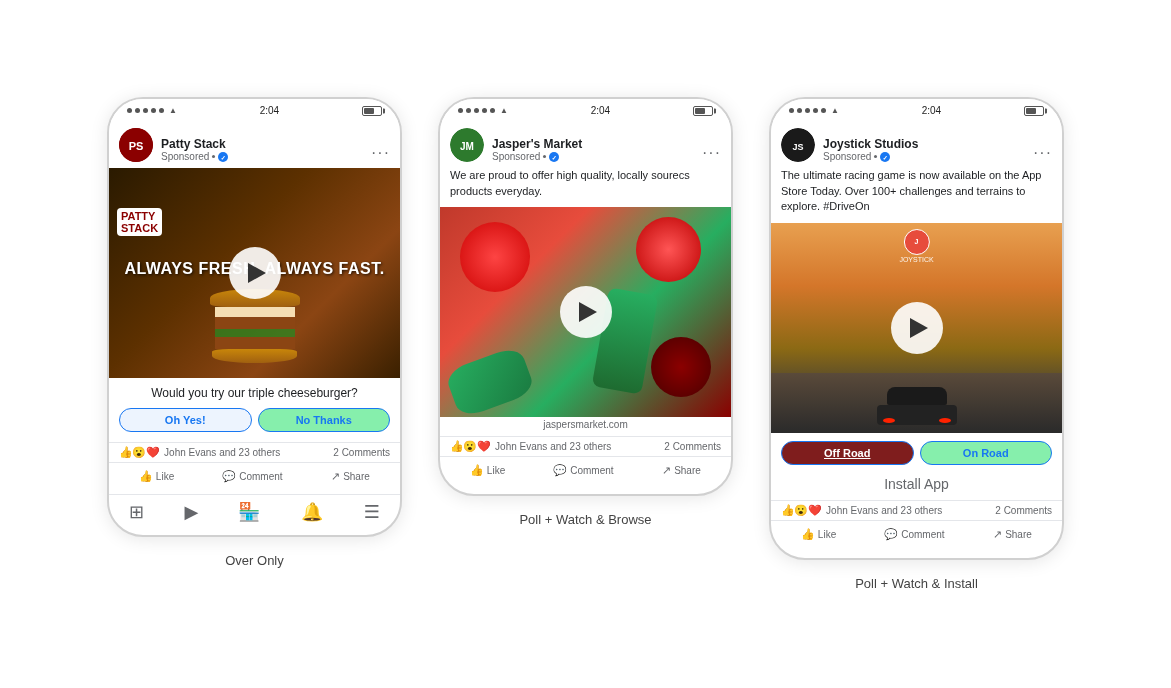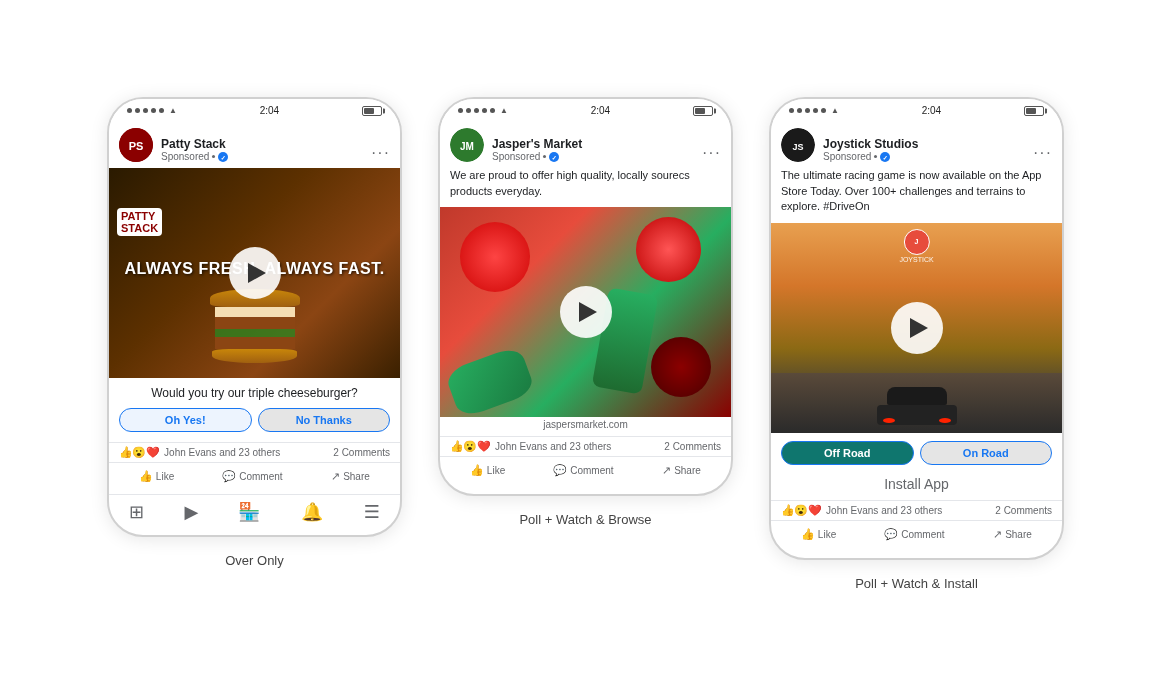--- a/index.html
+++ b/index.html
@@ -296,31 +296,32 @@
 
     .poll-option {
       flex: 1;
       border: 1.5px solid #1877f2;
       border-radius: 20px;
       padding: 5px 0;
       text-align: center;
       font-size: 11px;
       color: #1877f2;
       font-weight: 600;
-      background: #e5e5e5;
+      background: #86efac;
       cursor: pointer;
     }
 
     .poll-option.selected {
       background: rgba(24,119,242,0.08);
     }
 
     .poll-option.active-blue {
-      background: #0f766e;
+      background: #7f1d1d;
       color: #fff;
+      text-decoration: underline;
     }
 
     
     .link-section {
       font-size: 10px;
       color: #65676b;
       text-align: center;
       padding: 2px 27px 4px;
     }
 

